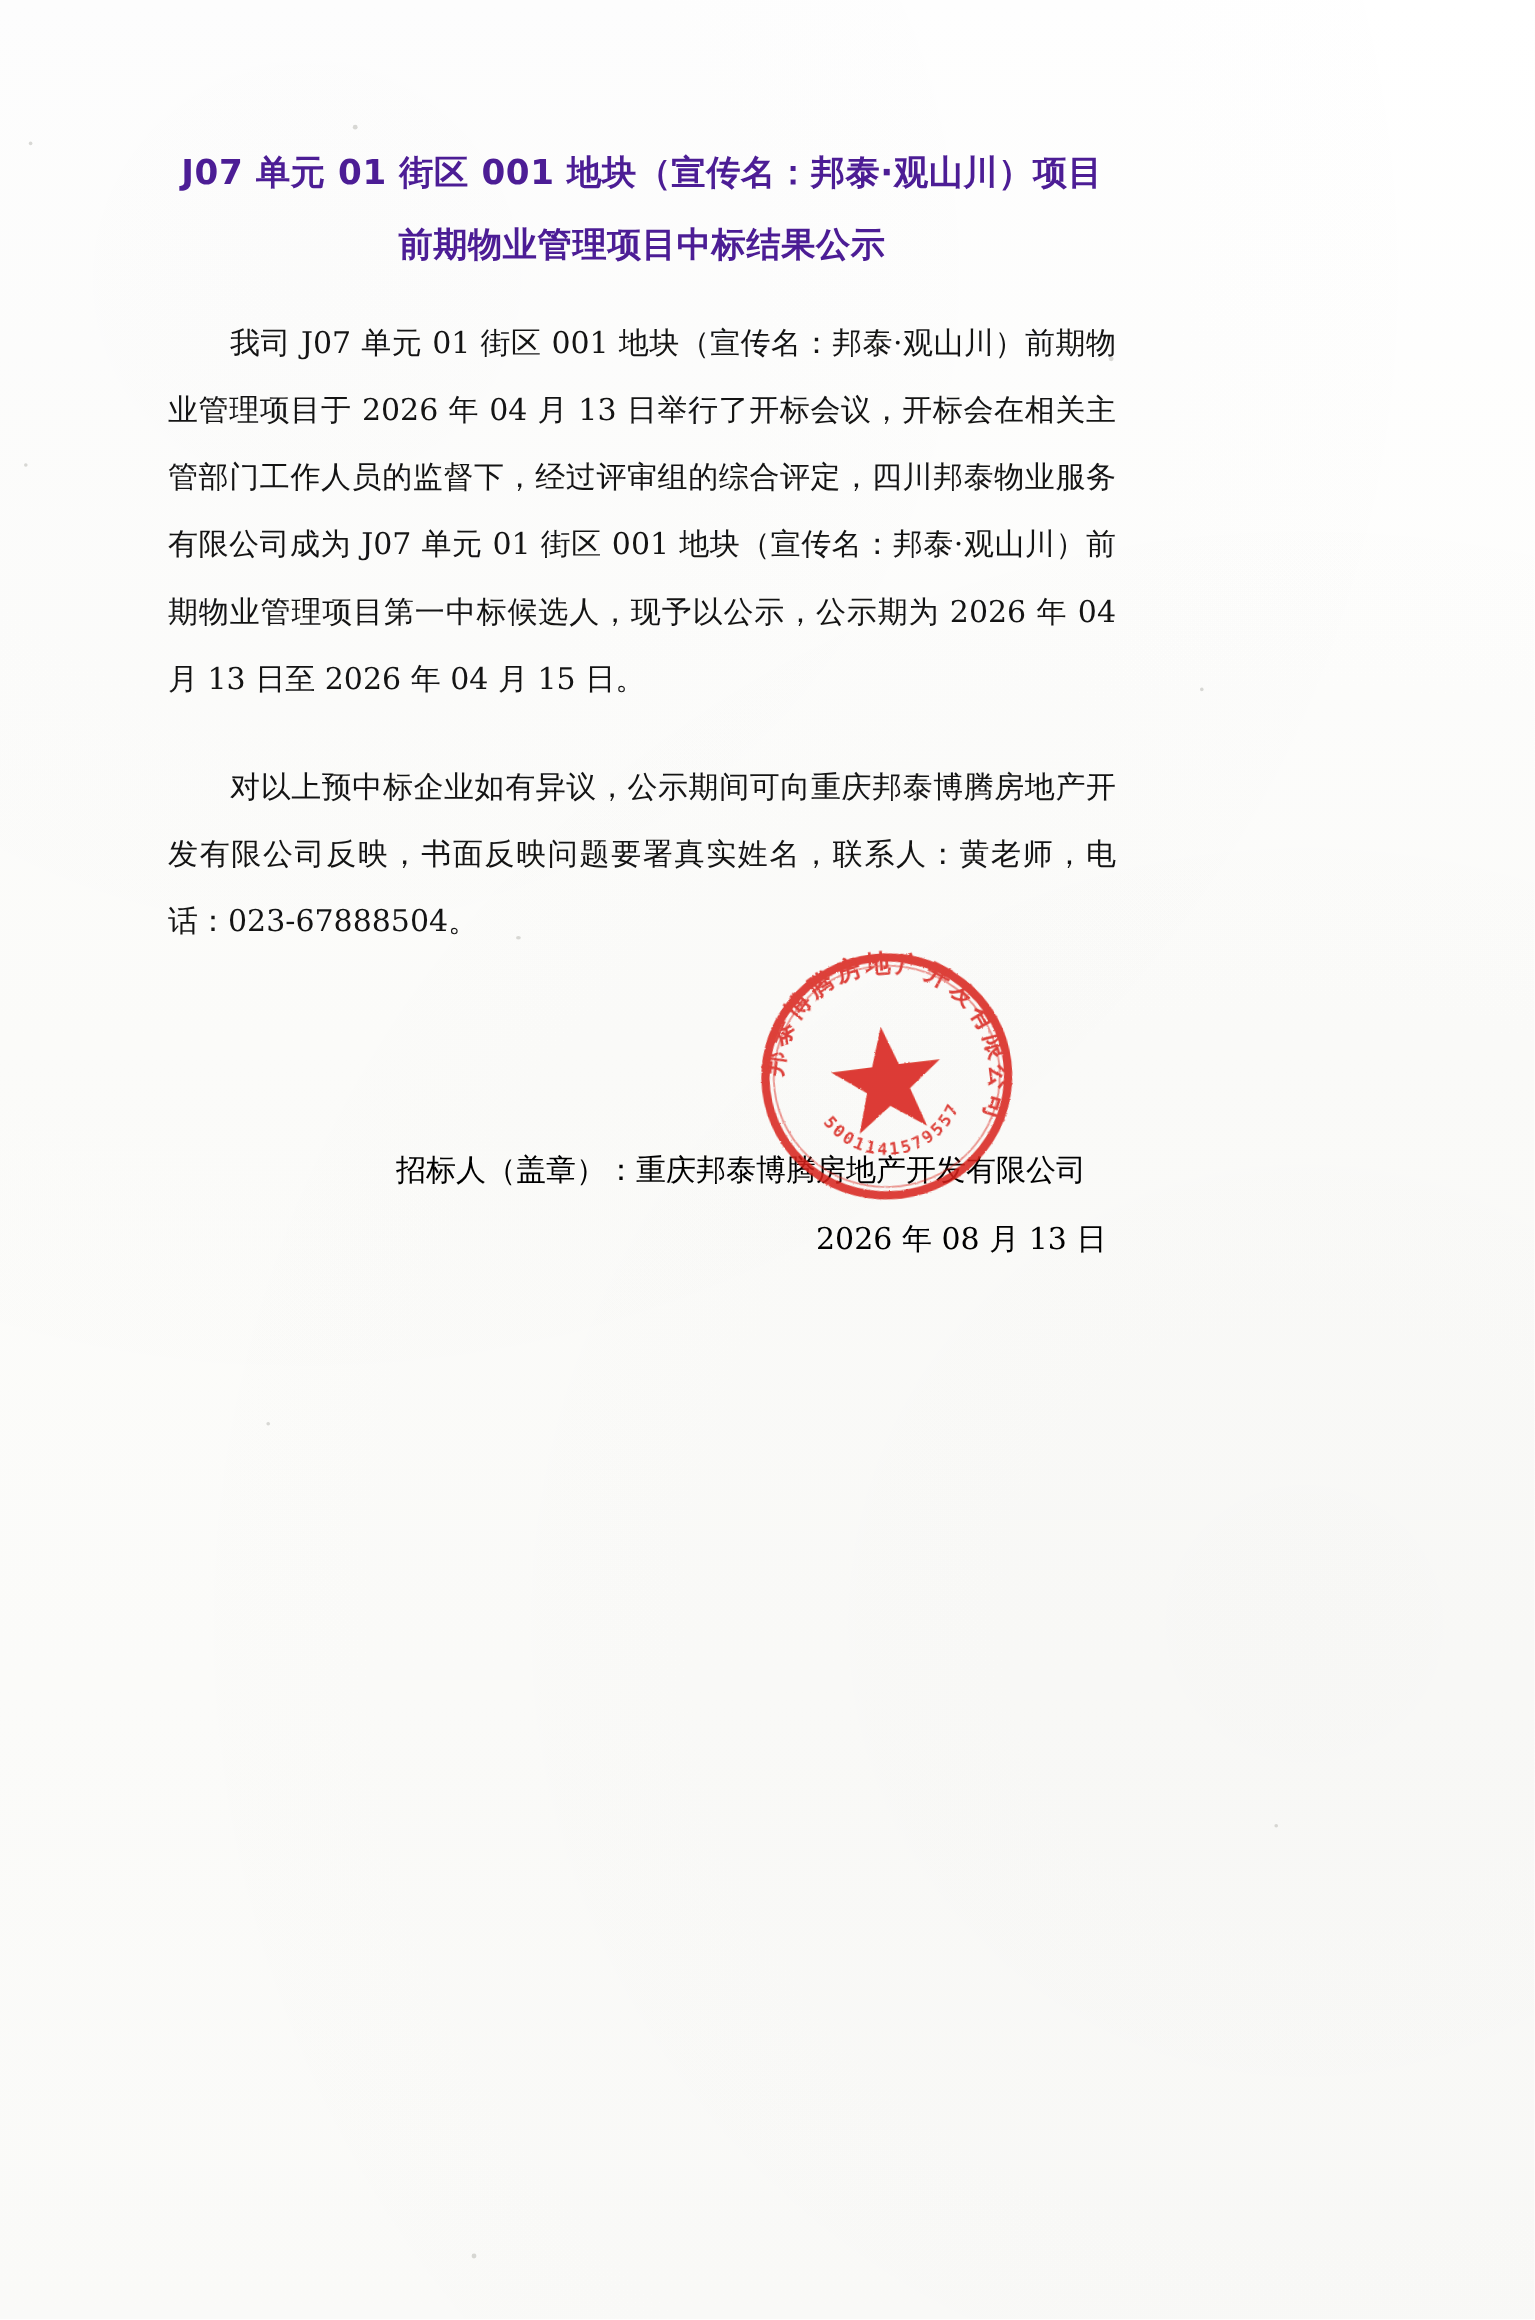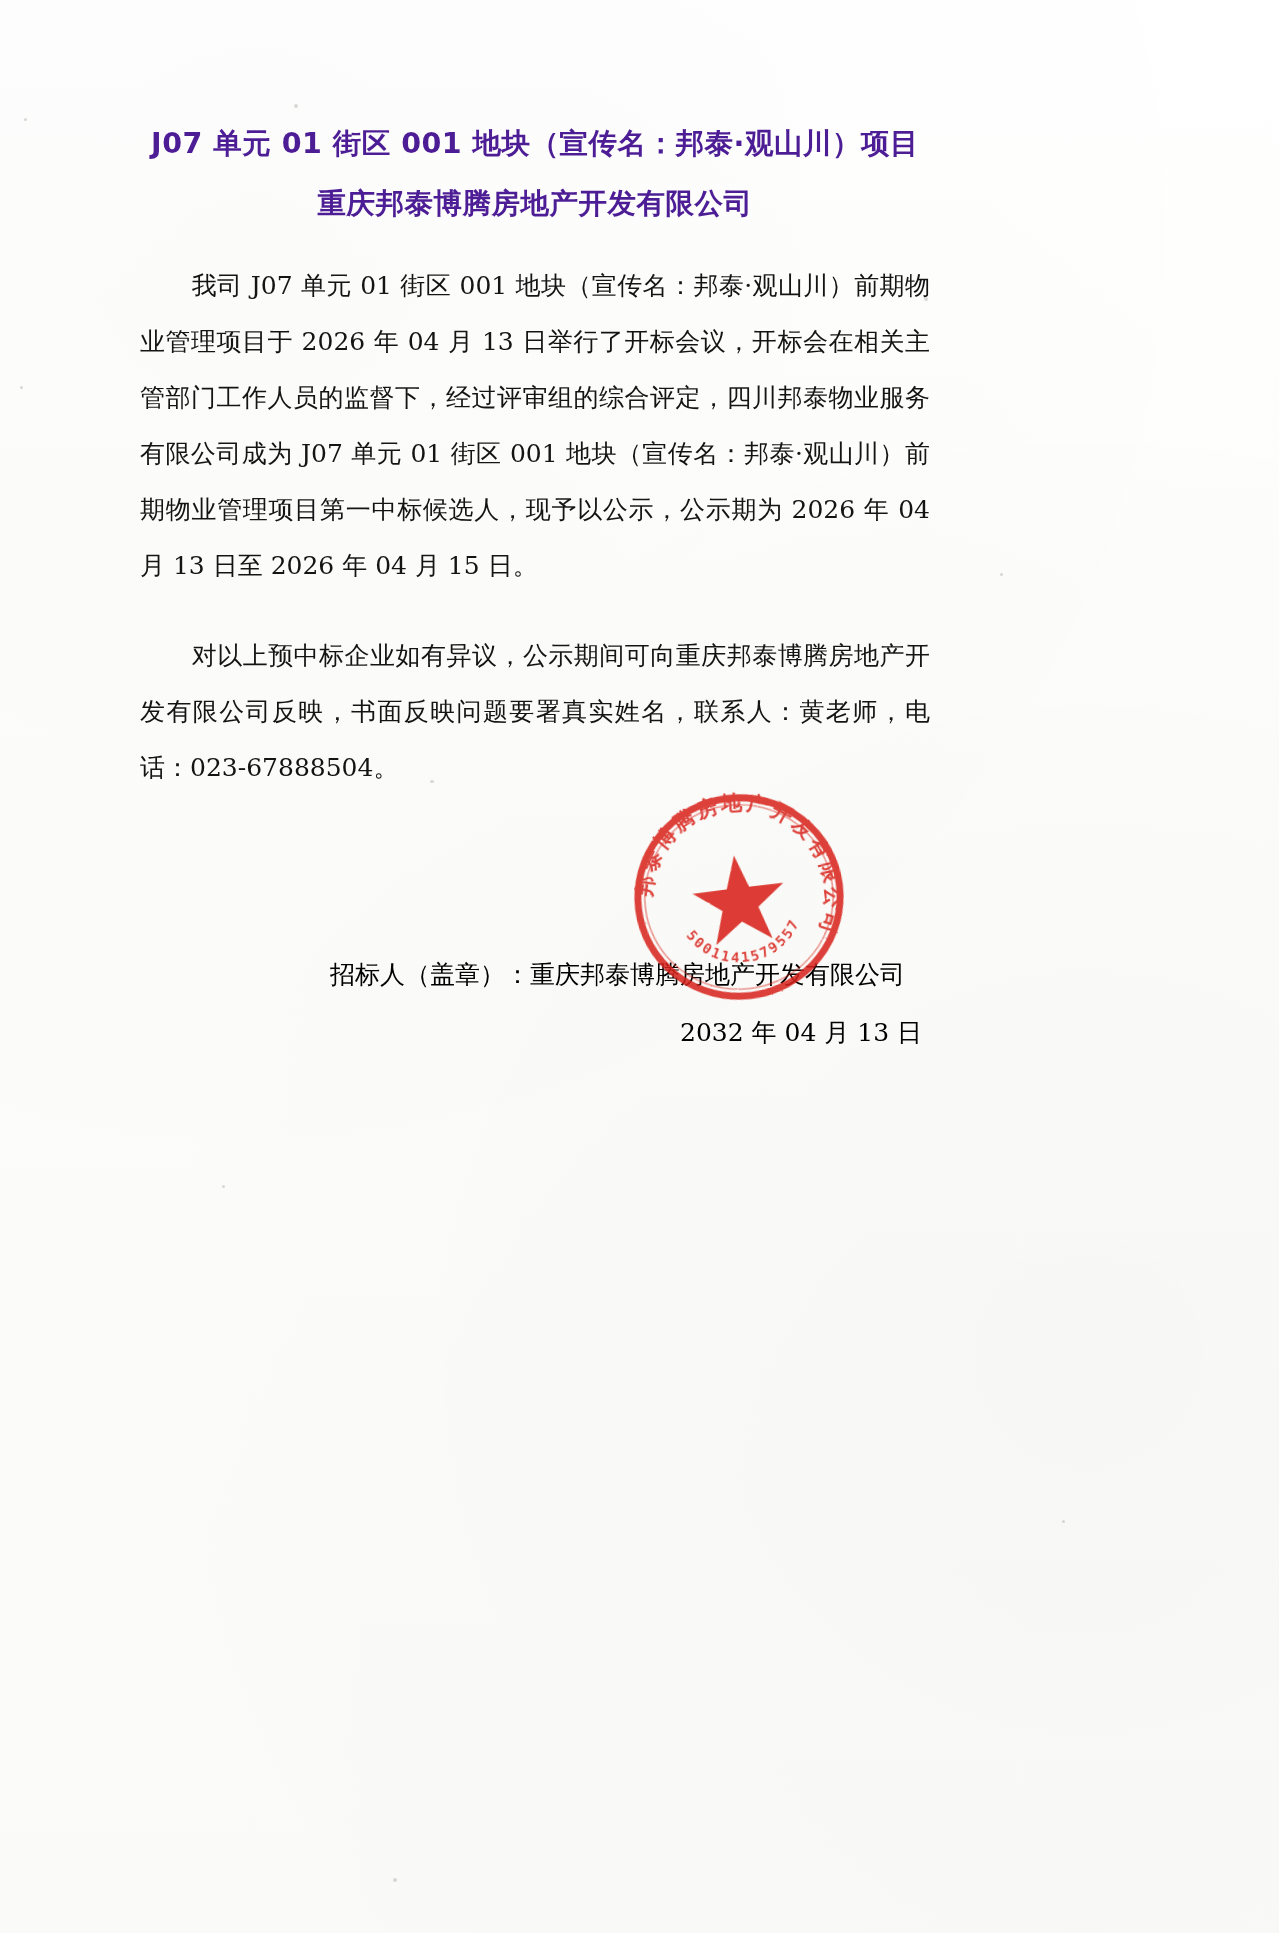--- a/index.html
+++ b/index.html
@@ -120,30 +120,30 @@
   <div class="speck" style="left:1000px;top:573px; width:3px; height:3px;"></div>
   <div class="speck" style="left:430px; top:780px; width:4px; height:3px;"></div>
   <div class="speck" style="left:222px; top:1185px;width:3px; height:3px;"></div>
   <div class="speck" style="left:393px; top:1878px;width:4px; height:4px;"></div>
   <div class="speck" style="left:1062px;top:1520px;width:3px; height:3px;"></div>
 
   <div class="content">
 
     <div class="doc-title">
       <div class="title-line-1">J07 单元 01 街区 001 地块（宣传名：邦泰·观山川）项目</div>
-      <div class="title-line-2">重庆邦泰博腾房地产开发有限公司</div>
+      <div class="title-line-2">前期物业管理项目中标结果公示</div>
     </div>
 
     <p class="para first"><span class="indent"></span><span>我司 J07 单元 01 街区 001 地块（宣传名：邦泰·观山川）前期物业管理项目于 2026 年 04 月 13 日举行了开标会议，开标会在相关主管部门工作人员的监督下，经过评审组的综合评定，四川邦泰物业服务有限公司成为 J07 单元 01 街区 001 地块（宣传名：邦泰·观山川）前期物业管理项目第一中标候选人，现予以公示，公示期为 2026 年 04 月 13 日至 2026 年 04 月 15 日。</span></p>
 
     <p class="para second"><span class="indent"></span><span>对以上预中标企业如有异议，公示期间可向重庆邦泰博腾房地产开发有限公司反映，书面反映问题要署真实姓名，联系人：黄老师，电话：023-67888504。</span></p>
 
     <div class="sign-block">
       <div class="sign-line">招标人（盖章）：重庆邦泰博腾房地产开发有限公司</div>
-      <div class="sign-date">2032 年 04 月 13 日</div>
+      <div class="sign-date">2026 年 08 月 13 日</div>
     </div>
 
   </div>
 
   <div class="seal">
     <svg viewBox="0 0 240 240" xmlns="http://www.w3.org/2000/svg">
       <defs>
         <path id="sealRingPath" d="M 120,120 m -88,0 a 88,88 0 1,1 176,0 a 88,88 0 1,1 -176,0"></path>
         <path id="sealBottomPath" d="M 120,120 m -66,0 a 66,66 0 0,0 132,0"></path>
         <filter id="rough">

